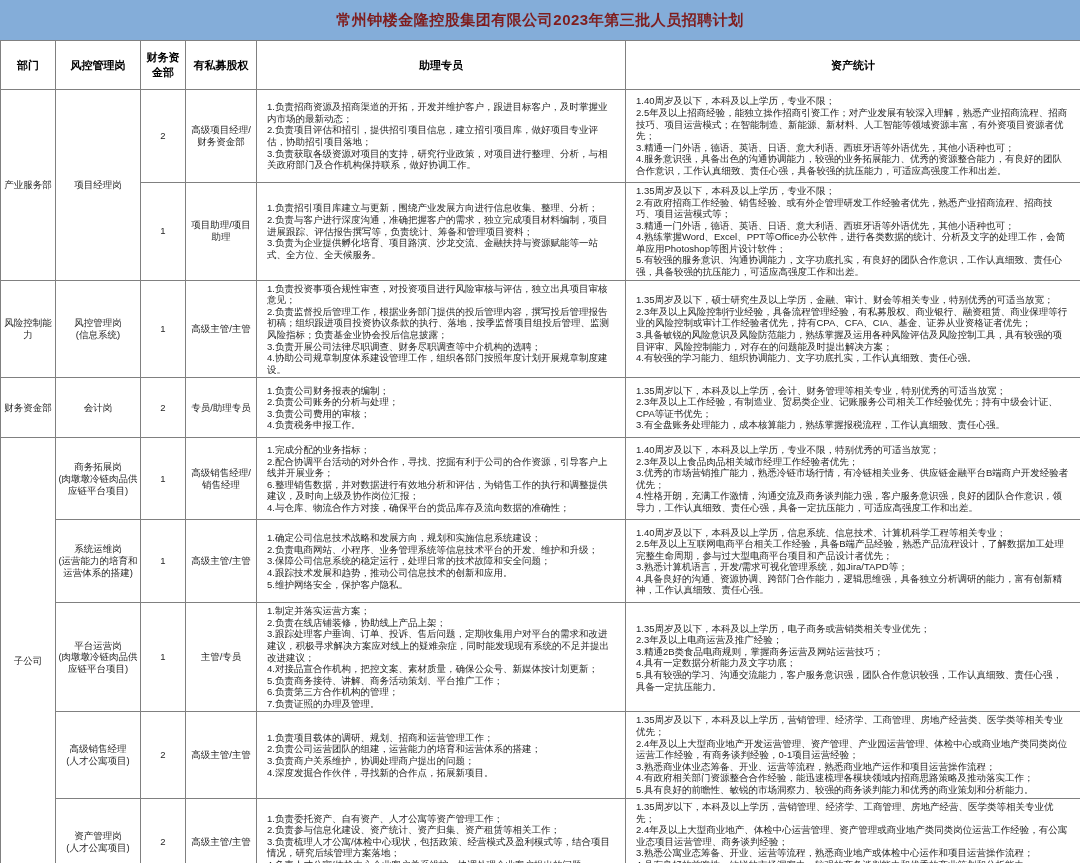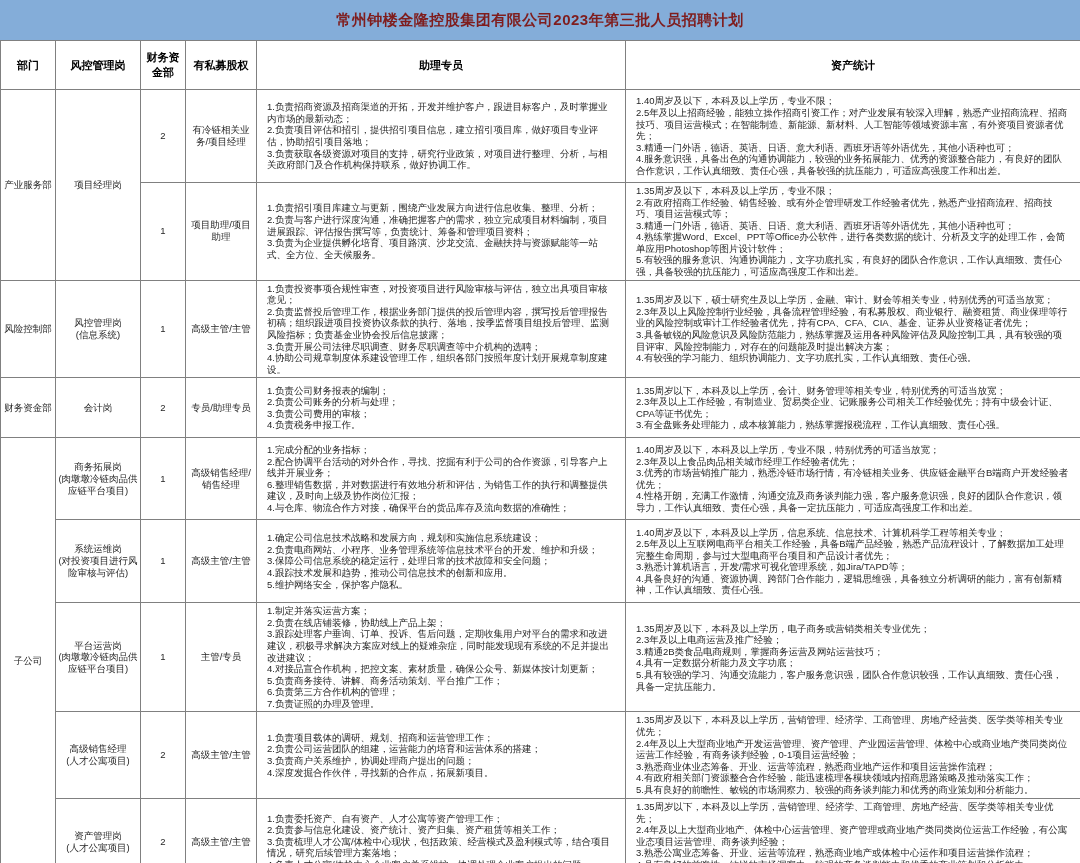--- a/index.html
+++ b/index.html
@@ -62,21 +62,21 @@
     <th class="col-header">财务资金部</th>
     <th class="col-header">有私募股权</th>
     <th class="col-header">助理专员</th>
     <th class="col-header">资产统计</th>
   </tr>
 
   <tr style="height:93px">
     <td class="center" rowspan="2">产业服务部</td>
     <td class="center" rowspan="2">项目经理岗</td>
     <td class="center">2</td>
-    <td class="center">有冷链相关业务/项目经理</td>
+    <td class="center">高级项目经理/财务资金部</td>
     <td class="longtext">1.负责招商资源及招商渠道的开拓，开发并维护客户，跟进目标客户，及时掌握业内市场的最新动态；
 2.负责项目评估和招引，提供招引项目信息，建立招引项目库，做好项目专业评估，协助招引项目落地；
 3.负责获取各级资源对项目的支持，研究行业政策，对项目进行整理、分析，与相关政府部门及合作机构保持联系，做好协调工作。</td>
     <td class="longtext">1.40周岁及以下，本科及以上学历，专业不限；
 2.5年及以上招商经验，能独立操作招商引资工作；对产业发展有较深入理解，熟悉产业招商流程、招商技巧、项目运营模式；在智能制造、新能源、新材料、人工智能等领域资源丰富，有外资项目资源者优先；
 3.精通一门外语，德语、英语、日语、意大利语、西班牙语等外语优先，其他小语种也可；
 4.服务意识强，具备出色的沟通协调能力，较强的业务拓展能力、优秀的资源整合能力，有良好的团队合作意识，工作认真细致、责任心强，具备较强的抗压能力，可适应高强度工作和出差。</td>
   </tr>
 
   <tr style="height:87px">
@@ -86,21 +86,21 @@
 2.负责与客户进行深度沟通，准确把握客户的需求，独立完成项目材料编制，项目进展跟踪、评估报告撰写等，负责统计、筹备和管理项目资料；
 3.负责为企业提供孵化培育、项目路演、沙龙交流、金融扶持与资源赋能等一站式、全方位、全天候服务。</td>
     <td class="longtext">1.35周岁及以下，本科及以上学历，专业不限；
 2.有政府招商工作经验、销售经验、或有外企管理研发工作经验者优先，熟悉产业招商流程、招商技巧、项目运营模式等；
 3.精通一门外语，德语、英语、日语、意大利语、西班牙语等外语优先，其他小语种也可；
 4.熟练掌握Word、Excel、PPT等Office办公软件，进行各类数据的统计、分析及文字的处理工作，会简单应用Photoshop等图片设计软件；
 5.有较强的服务意识、沟通协调能力，文字功底扎实，有良好的团队合作意识，工作认真细致、责任心强，具备较强的抗压能力，可适应高强度工作和出差。</td>
   </tr>
 
   <tr style="height:90px">
-    <td class="center">风险控制部</td>
+    <td class="center">风险控制能力</td>
     <td class="center">风控管理岗
 (信息系统)</td>
     <td class="center">1</td>
     <td class="center">高级主管/主管</td>
     <td class="longtext">1.负责投资事项合规性审查，对投资项目进行风险审核与评估，独立出具项目审核意见；
 2.负责监督投后管理工作，根据业务部门提供的投后管理内容，撰写投后管理报告初稿；组织跟进项目投资协议条款的执行、落地，按季监督项目组投后管理、监测风险指标；负责基金业协会投后信息披露；
 3.负责开展公司法律尽职调查、财务尽职调查等中介机构的选聘；
 4.协助公司规章制度体系建设管理工作，组织各部门按照年度计划开展规章制度建设。</td>
     <td class="longtext">1.35周岁及以下，硕士研究生及以上学历，金融、审计、财会等相关专业，特别优秀的可适当放宽；
 2.3年及以上风险控制行业经验，具备流程管理经验，有私募股权、商业银行、融资租赁、商业保理等行业的风险控制或审计工作经验者优先，持有CPA、CFA、CIA、基金、证券从业资格证者优先；
@@ -133,21 +133,21 @@
 6.整理销售数据，并对数据进行有效地分析和评估，为销售工作的执行和调整提供建议，及时向上级及协作岗位汇报；
 4.与仓库、物流合作方对接，确保平台的货品库存及流向数据的准确性；</td>
     <td class="longtext">1.40周岁及以下，本科及以上学历，专业不限，特别优秀的可适当放宽；
 2.3年及以上食品肉品相关城市经理工作经验者优先；
 3.优秀的市场营销推广能力，熟悉冷链市场行情，有冷链相关业务、供应链金融平台B端商户开发经验者优先；
 4.性格开朗，充满工作激情，沟通交流及商务谈判能力强，客户服务意识强，良好的团队合作意识，领导力，工作认真细致、责任心强，具备一定抗压能力，可适应高强度工作和出差。</td>
   </tr>
 
   <tr style="height:83px">
     <td class="center">系统运维岗
-(对投资项目进行风险审核与评估)</td>
+(运营能力的培育和运营体系的搭建)</td>
     <td class="center">1</td>
     <td class="center">高级主管/主管</td>
     <td class="longtext">1.确定公司信息技术战略和发展方向，规划和实施信息系统建设；
 2.负责电商网站、小程序、业务管理系统等信息技术平台的开发、维护和升级；
 3.保障公司信息系统的稳定运行，处理日常的技术故障和安全问题；
 4.跟踪技术发展和趋势，推动公司信息技术的创新和应用。
 5.维护网络安全，保护客户隐私。</td>
     <td class="longtext">1.40周岁及以下，本科及以上学历，信息系统、信息技术、计算机科学工程等相关专业；
 2.5年及以上互联网电商平台相关工作经验，具备B端产品经验，熟悉产品流程设计，了解数据加工处理完整生命周期，参与过大型电商平台项目和产品设计者优先；
 3.熟悉计算机语言，开发/需求可视化管理系统，如Jira/TAPD等；

